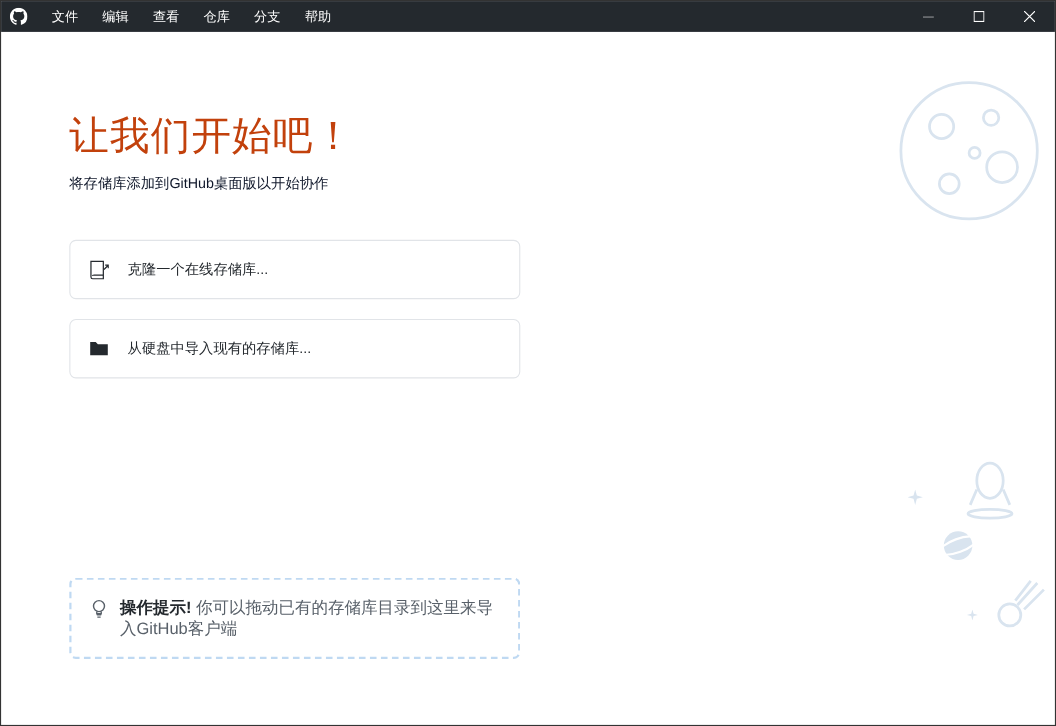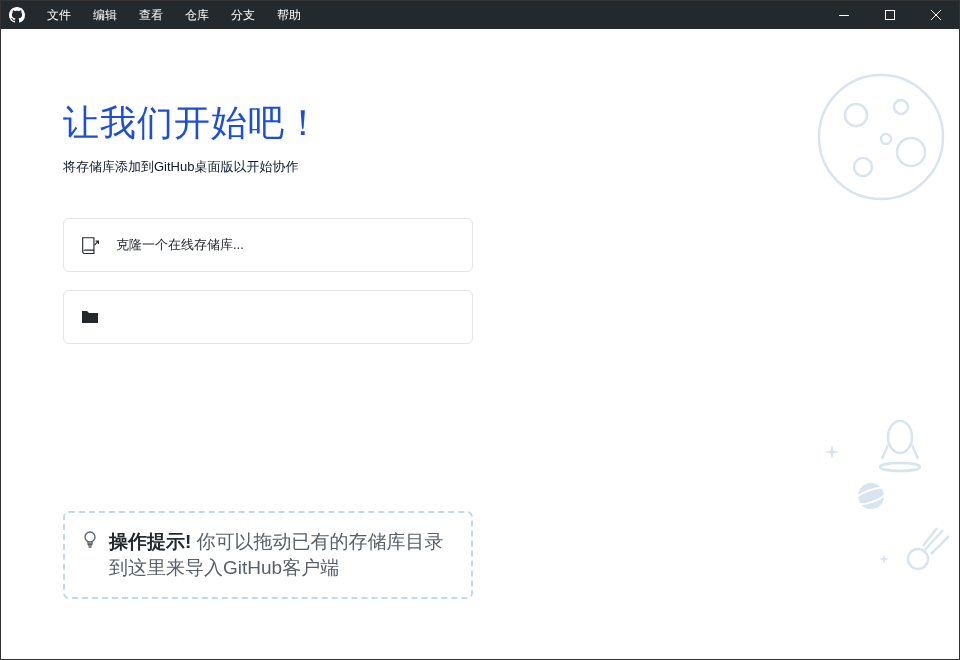--- a/index.html
+++ b/index.html
@@ -18,36 +18,36 @@
     .menu { display: flex; gap: 2px; }
     .menu-item { padding: 4px 10px; cursor: default; }
     .window-controls { margin-left: auto; display: flex; }
     .win-ctrl { width: 46px; height: 28px; display: flex;
       align-items: center; justify-content: center; cursor: default; }
     .content {
       padding: 70px 0 0 62px; position: relative;
       height: calc(100% - 28px);
     }
     .heading {
-      font-size: 36px; font-weight: 300; color: #1d4ed8;
+      font-size: 36px; font-weight: 300; color: #c2410c;
       letter-spacing: 1px; margin-bottom: 10px;
     }
     .subheading { font-size: 13px; color: #0f172a; margin-bottom: 42px; }
     .option {
       width: 410px; height: 54px; border: 1px solid #e1e4e8;
       border-radius: 6px; display: flex; align-items: center;
       padding: 0 16px; margin-bottom: 18px; cursor: default;
       font-size: 13px; color: #24292e;
     }
     .option .opt-icon { width: 20px; height: 20px; margin-right: 16px;
       display: flex; align-items: center; justify-content: center; }
     .tip-box {
       width: 410px; border: 2px dashed #bfd9f2; border-radius: 6px;
       padding: 16px 18px; display: flex; align-items: flex-start;
-      font-size: 19px; color: #586069; position: absolute;
+      font-size: 15px; color: #586069; position: absolute;
       bottom: 60px; left: 62px;
     }
     .tip-box .tip-icon { margin-right: 12px; flex-shrink: 0; margin-top: 2px; }
     .tip-box b { color: #24292e; }
     .decor { position: absolute; }
     .moon { top: 38px; right: 8px; }
     .rocket { bottom: 180px; right: 35px; }
     .telescope { bottom: 145px; right: 70px; }
     .comet { bottom: 85px; right: 6px; }
     .star1 { bottom: 200px; right: 120px; }
@@ -103,20 +103,21 @@
     <span>克隆一个在线存储库...</span>
   </div>
 
 
   <div class="option">
     <span class="opt-icon">
       <svg width="18" height="14" viewBox="0 0 18 14" fill="#24292e">
           <path d="M1 1h5l2 2h9v10H1V1z"></path>
         </svg>
     </span>
+    <span>从硬盘中导入现有的存储库...</span>
   </div>
 
   <div class="tip-box">
     <span class="tip-icon">
       <svg width="14" height="18" viewBox="0 0 14 18" fill="none" stroke="#586069" stroke-width="1.3">
           <circle cx="7" cy="6" r="5"></circle>
           <path d="M5 11v2h4v-2M5 14h4M5.5 16h3"></path>
         </svg>
     </span>
     <div>

